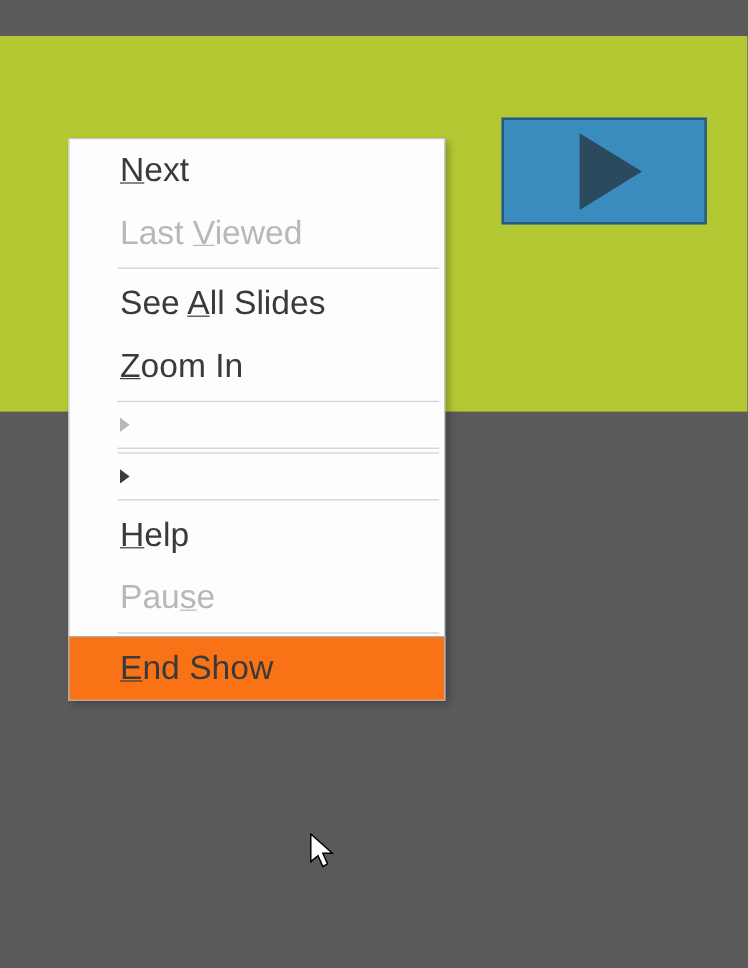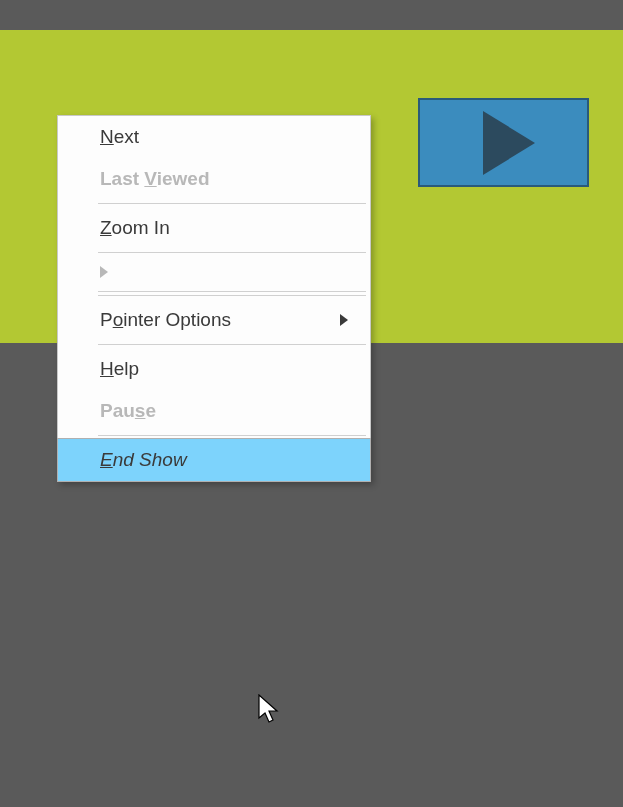--- a/index.html
+++ b/index.html
@@ -44,37 +44,35 @@
       top: 115px;
       left: 57px;
       width: 314px;
       background: #fdfdfd;
       border: 1px solid #c8c8c8;
       box-shadow: 3px 3px 6px rgba(0,0,0,0.25);
     }
     .menu-item {
       position: relative;
       padding: 10px 18px 10px 42px;
-      font-size: 19px;
+      font-size: 28px;
       color: #3a3a3a;
       display: flex;
       align-items: center;
       justify-content: space-between;
       cursor: default;
     }
     .menu-item.disabled {
       color: #b8b8b8;
-      font-weight: bold;
     }
     .menu-item.hovered {
-      background: #7dd3fc;
+      background: #f97316;
       border: 1px solid #b0b0b0;
       margin: -1px;
       padding: 10px 18px 10px 42px;
-      font-style: italic;
     }
     .separator {
       height: 1px;
       background: #d0d0d0;
       margin: 3px 4px 3px 40px;
     }
     .underline {
       text-decoration: underline;
       text-decoration-thickness: 1px;
     }
@@ -111,39 +109,41 @@
     <span><span></span><span class="underline">N</span><span>ext</span></span>
   </div>
 
 
   <div class="menu-item disabled">
     <span><span>Last </span><span class="underline">V</span><span>iewed</span></span>
   </div>
 
   <div class="separator"></div>
 
+  <div class="menu-item">
+    <span><span>See </span><span class="underline">A</span><span>ll Slides</span></span>
+  </div>
 
   <div class="menu-item">
     <span><span></span><span class="underline">Z</span><span>oom In</span></span>
   </div>
 
   <div class="separator"></div>
 
   <div class="menu-item disabled">
     <span class="submenu-arrow"></span>
   </div>
 
   <div class="separator"></div>
 
 
   <div class="separator"></div>
 
 
   <div class="menu-item">
-    <span><span>P</span><span class="underline">o</span><span>inter Options</span></span>
     <span class="submenu-arrow"></span>
   </div>
 
   <div class="separator"></div>
 
   <div class="menu-item">
     <span><span></span><span class="underline">H</span><span>elp</span></span>
   </div>
 
   <div class="menu-item disabled">

